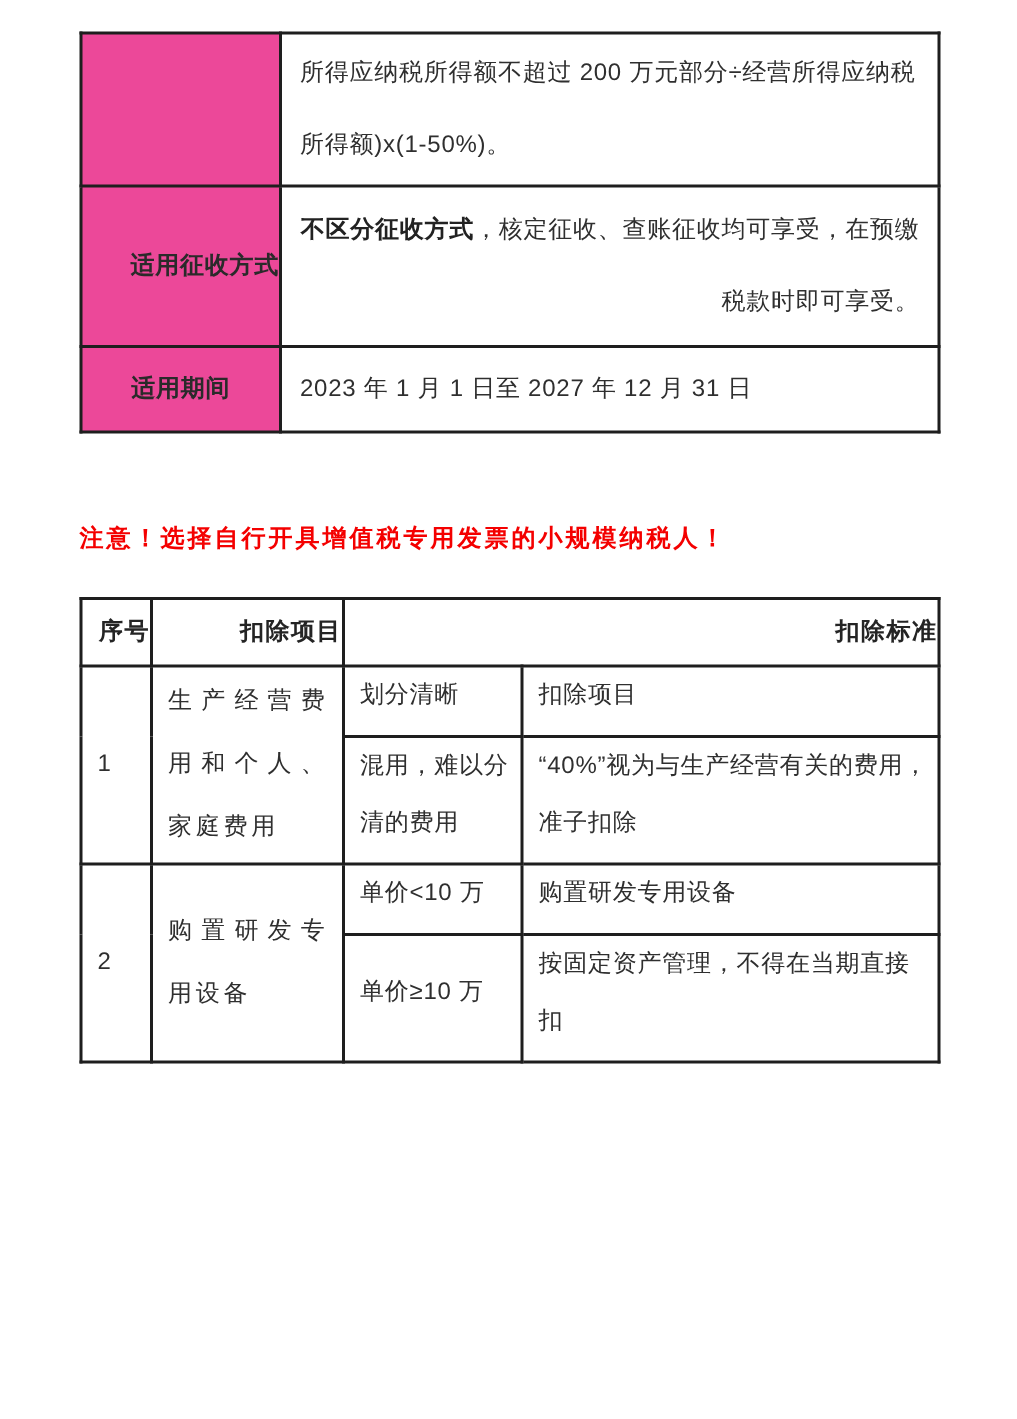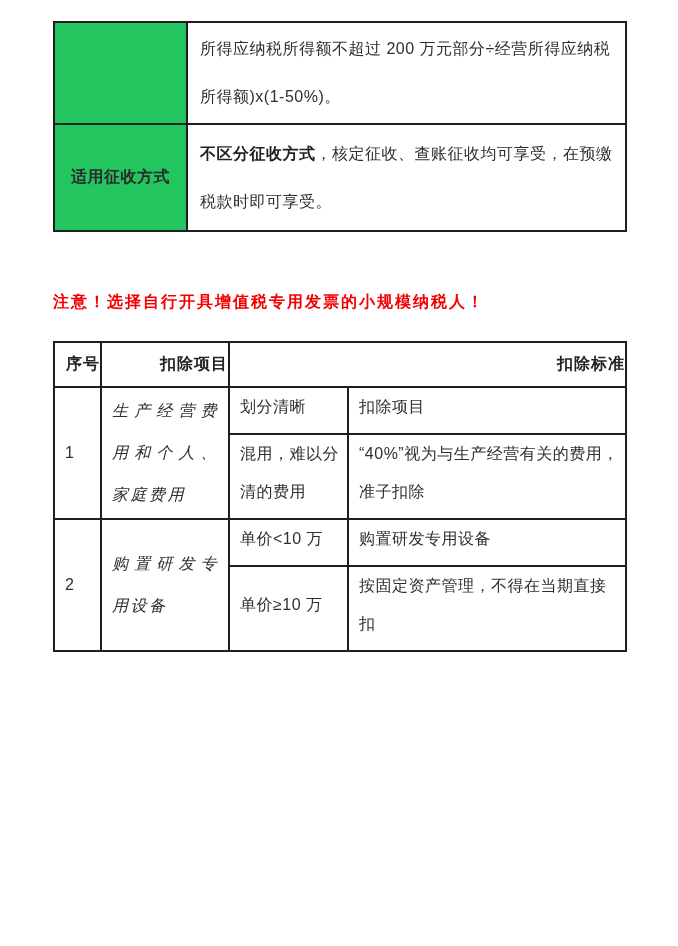--- a/index.html
+++ b/index.html
@@ -11,38 +11,38 @@
     overflow: hidden;
   }
   .page { position: relative; width: 678px; height: 758px; overflow: hidden; background: #ffffff; }
   .content { padding: 21px 0 0 53px; width: 625px; }
 
   table { border-collapse: collapse; width: 572px; table-layout: fixed; }
   td, th { border: 2px solid #1e1e1e; }
 
   
   .top-table .label-cell {
-    background: #22c55e;
+    background: #ec4899;
     font-weight: bold;
     font-size: 16px;
     color: #2a2a2a;
     text-align: center;
     vertical-align: middle;
     letter-spacing: 0.5px;
   }
   .top-table .content-cell {
     font-size: 16px;
     line-height: 48px;
     padding: 2px 12px;
     vertical-align: middle;
     color: #2f2f2f;
     letter-spacing: 0.5px;
   }
   .top-table .r1 td { height: 97px; }
-  .top-table .r2 td { height: 107px; }
+  .top-table .r2 td { height: 107px; text-align: right; }
   .top-table .r3 td { height: 57px; }
   .bold { font-weight: bold; color: #222222; }
 
   
   .red-note {
     margin-top: 60px;
     font-size: 16px;
     font-weight: bold;
     color: #f40000;
     letter-spacing: 2px;
@@ -83,21 +83,20 @@
     font-size: 16px;
     color: #2f2f2f;
     vertical-align: middle;
   }
   .ded-table .no-cell { padding-left: 10px; text-align: left; }
   .ded-table .item-cell {
     padding: 0 9px 0 10px;
     letter-spacing: 2.5px;
     line-height: 42px;
     text-align: justify;
-    font-style: italic;
   }
   .ded-table .cond-cell, .ded-table .std-cell {
     padding: 0 6px 7px 10px;
     line-height: 38px;
     letter-spacing: 0.5px;
   }
   .ded-table .h43 { height: 43px; }
   .ded-table .h85 { height: 85px; }
 </style>
 </head>
@@ -114,20 +113,24 @@
       <tbody>
           <tr class="r1">
         <td class="label-cell"></td>
         <td class="content-cell">所得应纳税所得额不超过 200 万元部分÷经营所得应纳税所得额)x(1-50%)。</td>
       </tr>
       <tr class="r2">
         <td class="label-cell">适用征收方式</td>
         <td class="content-cell">
           <span class="bold">不区分征收方式</span><span>，核定征收、查账征收均可享受，在预缴税款时即可享受。</span>
         </td>
+      </tr>
+      <tr class="r3">
+        <td class="label-cell">适用期间</td>
+        <td class="content-cell">2023 年 1 月 1 日至 2027 年 12 月 31 日</td>
       </tr>
     </tbody>
       </table>
 
     <p class="red-note">注意！选择自行开具增值税专用发票的小规模纳税人！</p>
 
 
 
     <table class="ded-table">
       <colgroup>

